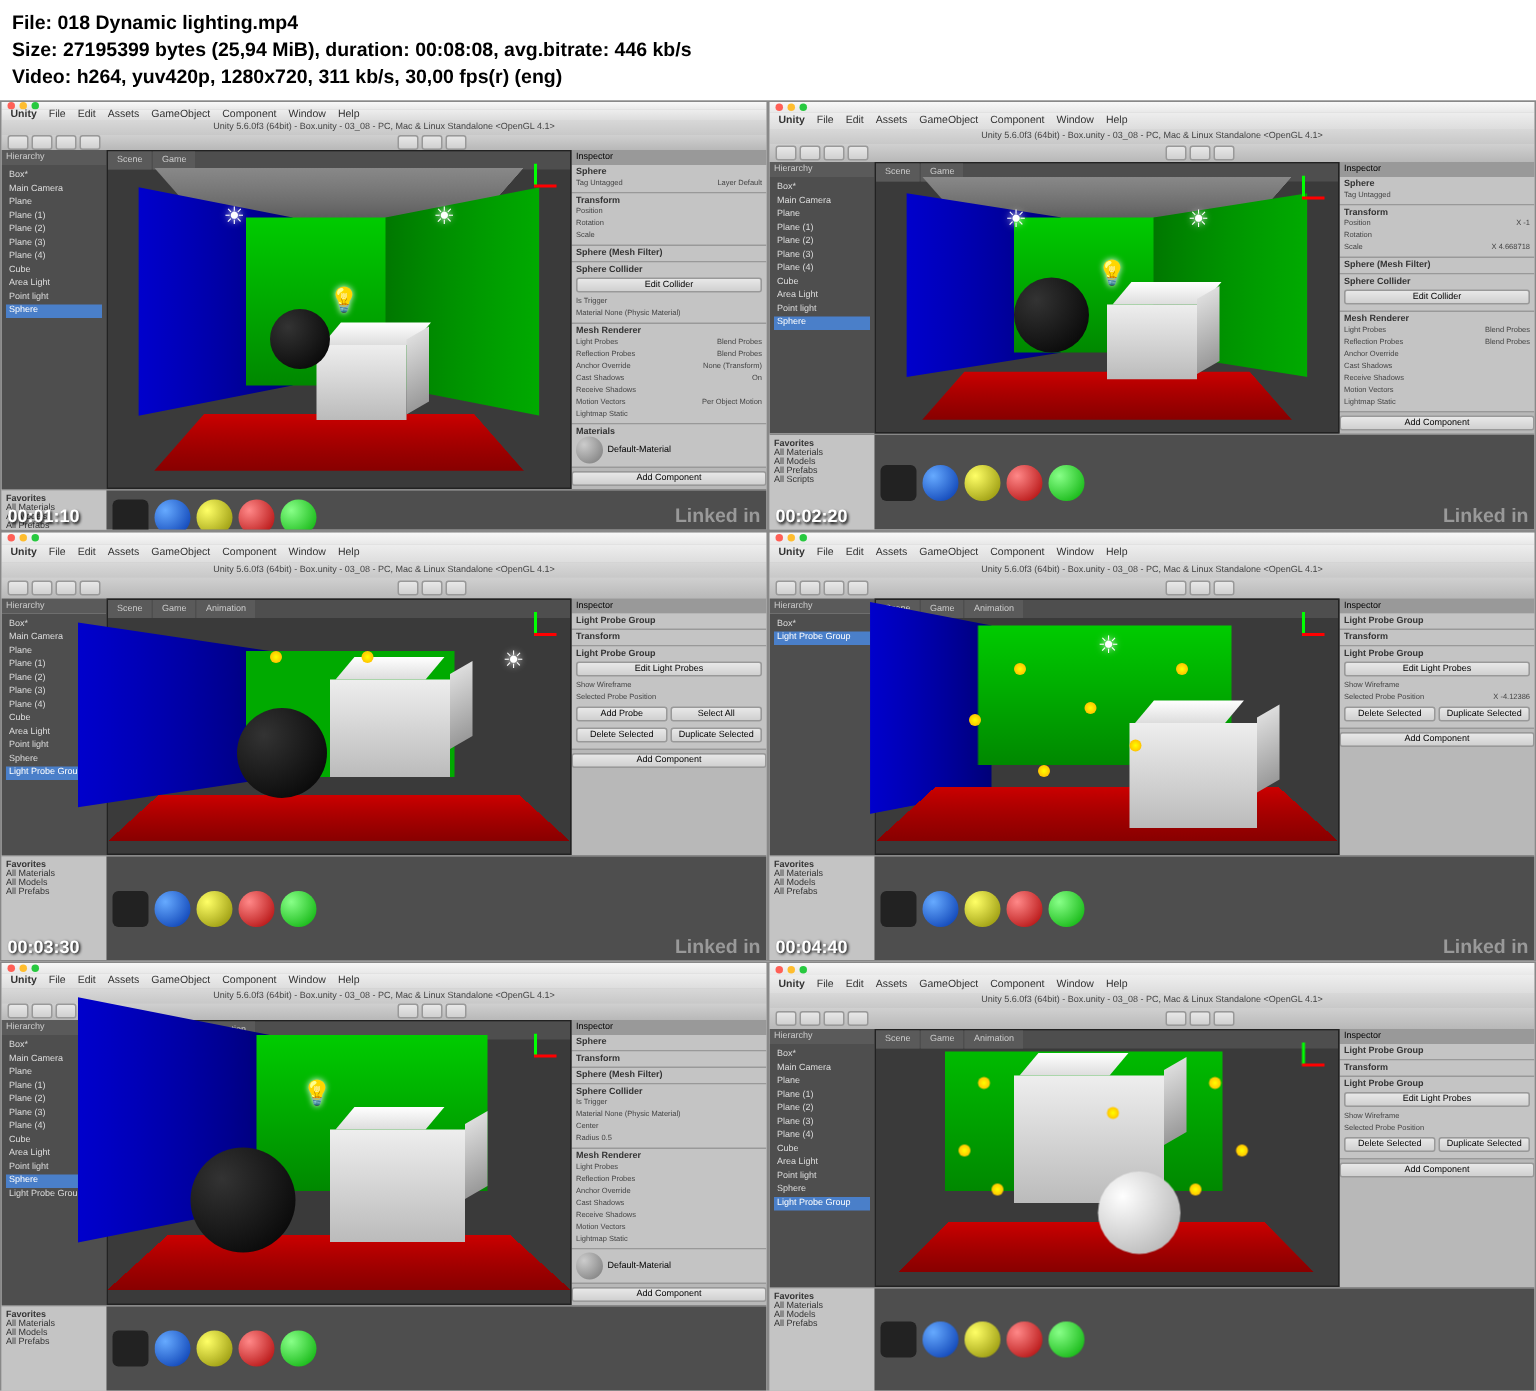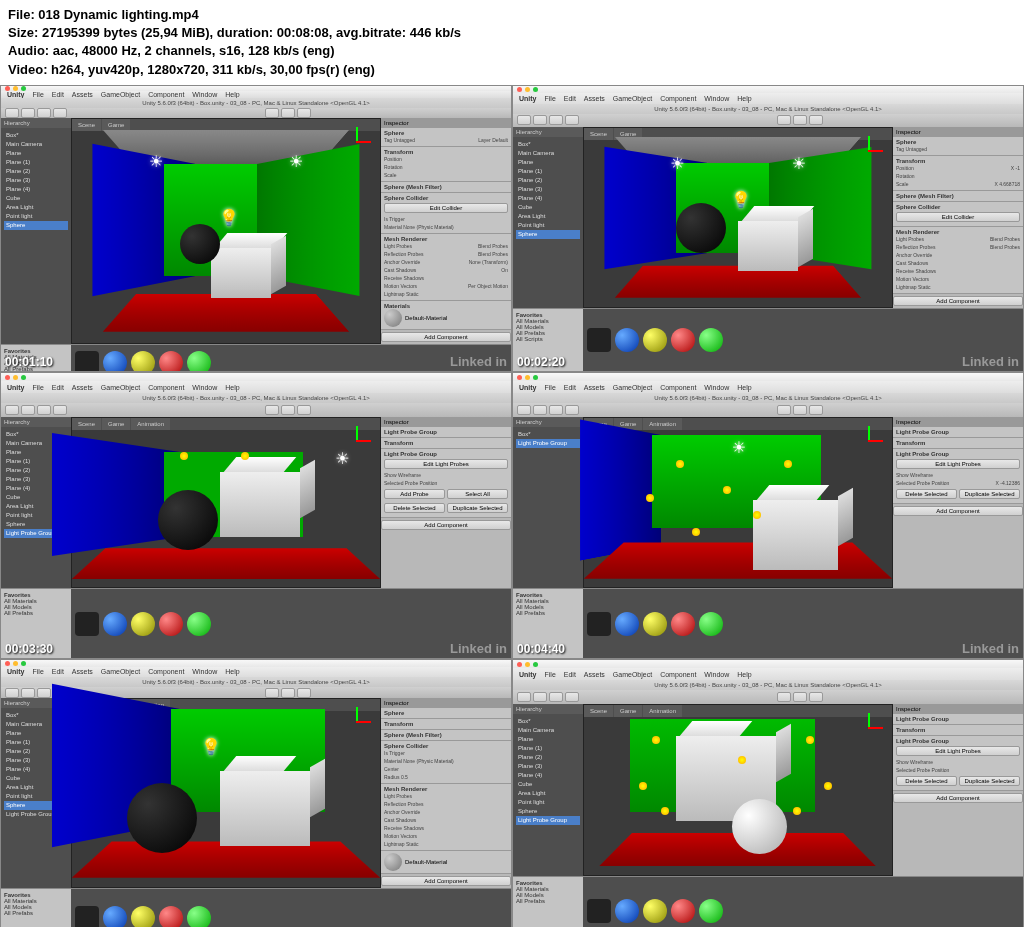--- a/index.html
+++ b/index.html
@@ -59,21 +59,20 @@
 .gizmo::before{content:'';position:absolute;width:2px;height:15px;background:#0f0;left:14px;top:0}
 .gizmo::after{content:'';position:absolute;width:15px;height:2px;background:#f00;left:14px;top:14px}
 .probe{position:absolute;width:8px;height:8px;border-radius:50%;background:radial-gradient(#ff0,#fa0)}
 </style>
 </head>
 <body>
 
 <div class="metadata">
   <div>File: 018 Dynamic lighting.mp4</div>
   <div>Size: 27195399 bytes (25,94 MiB), duration: 00:08:08, avg.bitrate: 446 kb/s</div>
-  <div>Audio: aac, 48000 Hz, 2 channels, s16, 128 kb/s (eng)</div>
   <div>Video: h264, yuv420p, 1280x720, 311 kb/s, 30,00 fps(r) (eng)</div>
 </div>
 
 <div class="grid">
 
   <div class="cell">
     <div class="timestamp">00:01:10</div>
     <div class="macbar">
         <div class="tlight tl-r"></div>
         <div class="tlight tl-y"></div>

